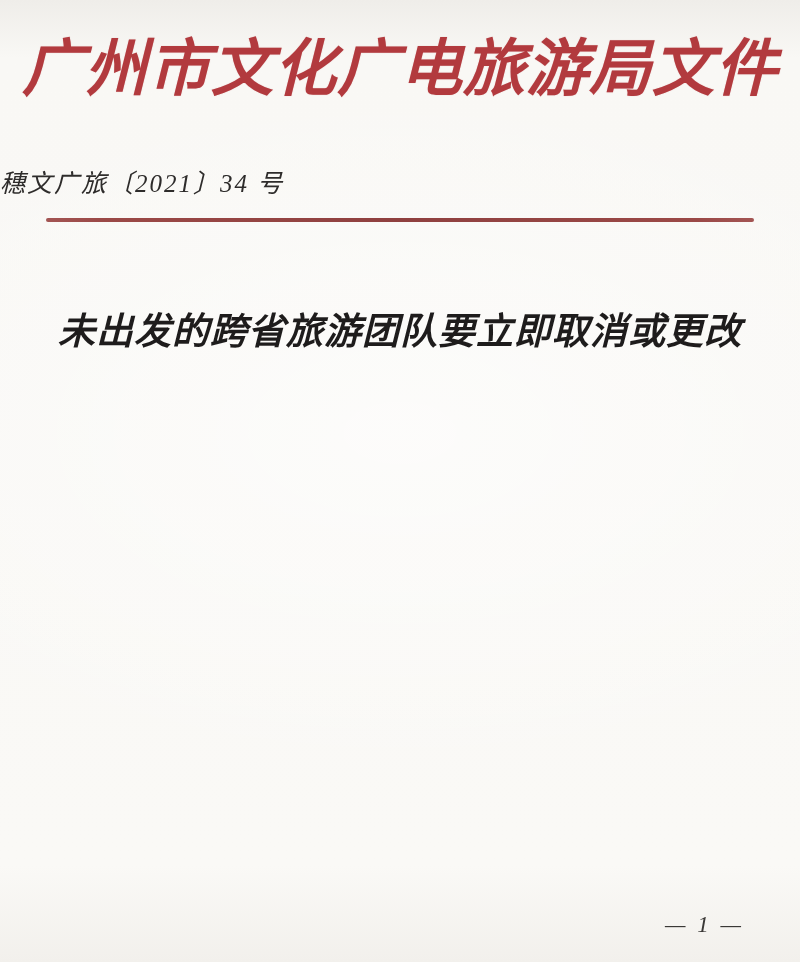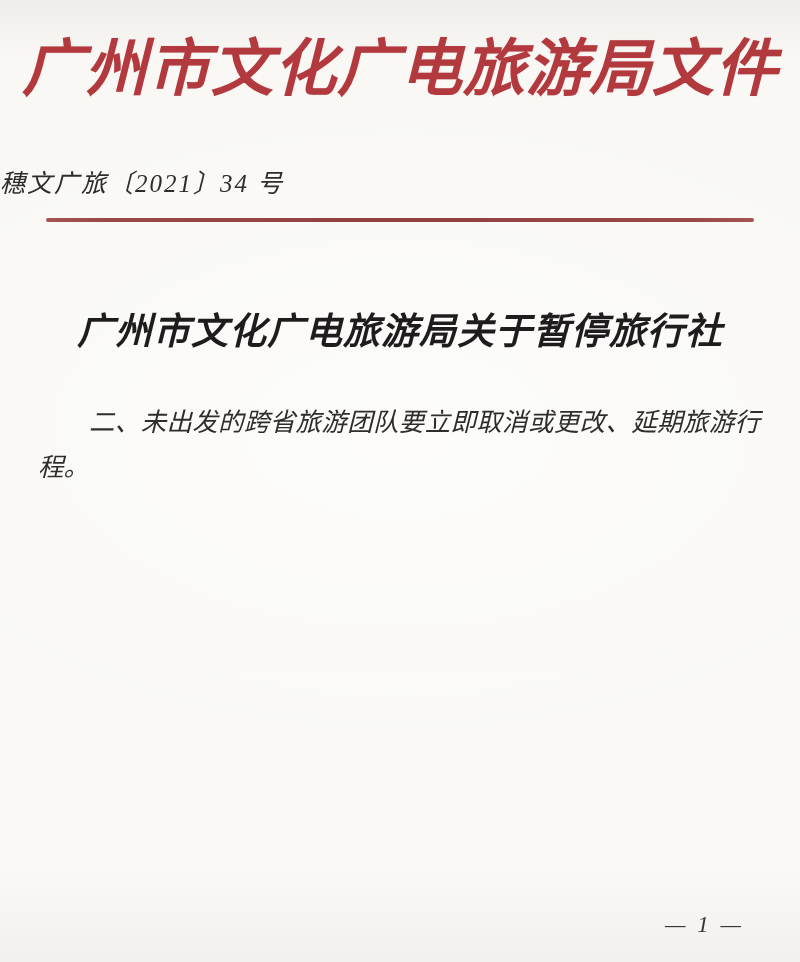--- a/index.html
+++ b/index.html
@@ -82,22 +82,21 @@
 
 <div class="page">
 
   <div class="org-title">广州市文化广电旅游局文件</div>
 
   <div class="doc-number">穗文广旅〔2021〕34 号</div>
 
   <div class="red-line"></div>
 
   <div class="notice-title">
-    <div>广州市文化广电旅游局关于暂停旅行社</div>
+    <div>未出发的跨省旅游团队要立即取消或更改</div>
   </div>
 
   <div class="body-text">
-    <p class="para">二、未出发的跨省旅游团队要立即取消或更改、延期旅游行程。</p>
   </div>
 
   <div class="page-number">— 1 —</div>
 
 </div>
 
 </body></html>

